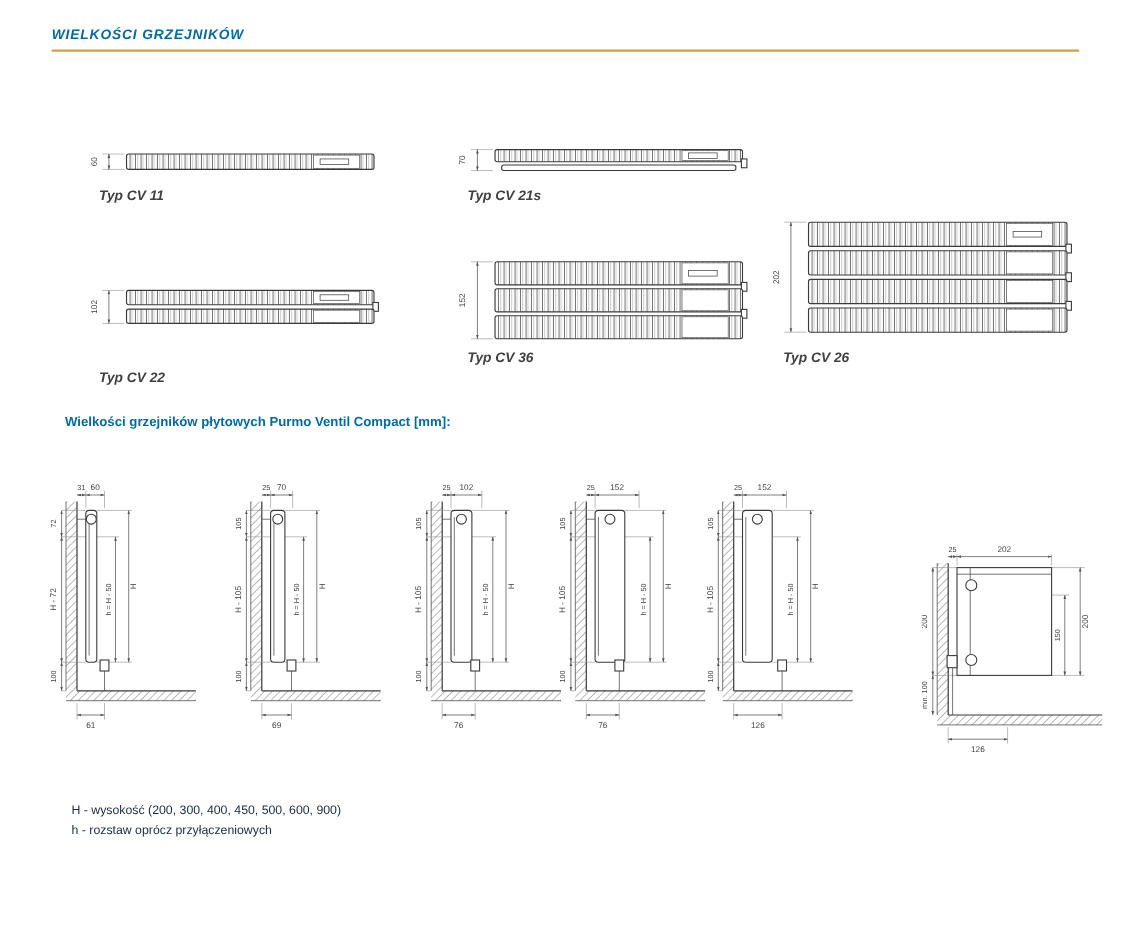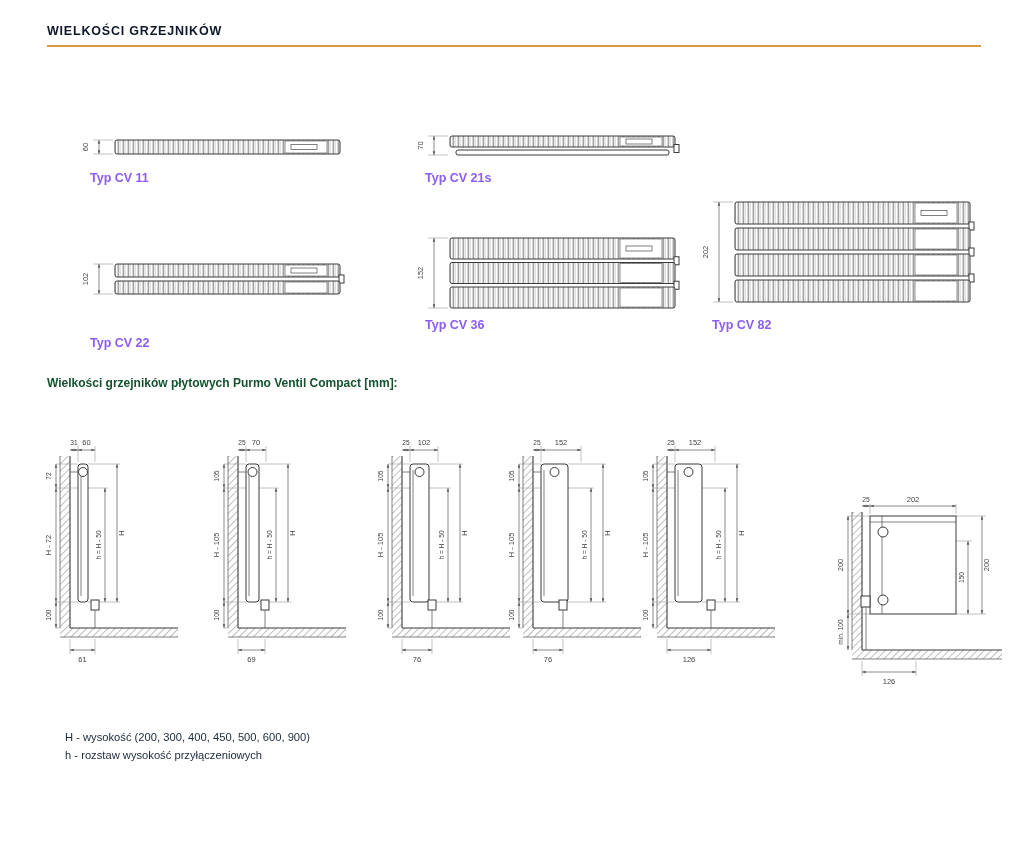--- a/index.html
+++ b/index.html
@@ -1,22 +1,22 @@
 <!DOCTYPE html>
 <html><head>
 <meta charset="utf-8">
 <style>
   html,body{margin:0;padding:0;}
   body{width:1027px;height:850px;background:#ffffff;font-family:"Liberation Sans",sans-serif;position:relative;overflow:hidden;}
   .page{position:absolute;inset:0;}
   .title{position:absolute;left:47px;top:24px;font-size:12.5px;font-weight:bold;letter-spacing:.8px;}
   .rule{position:absolute;left:47px;top:45px;width:934px;height:2px;}
   .tv{position:absolute;}
-  .tv-label{position:absolute;font-size:12.5px;font-weight:bold;color:#8b5cf6;}
-  .heading{position:absolute;left:47px;top:376px;font-size:12px;font-weight:bold;color:#14532d;}
+  .tv-label{position:absolute;font-size:12.5px;font-weight:bold;color:#404040;font-style:italic;}
+  .heading{position:absolute;left:59px;top:376px;font-size:12px;font-weight:bold;color:#0369a1;}
   .sv{position:absolute;}
   .legend{position:absolute;left:65px;top:728px;color:#1b2a3b;font-size:11.2px;line-height:18.4px;}
   .defs{position:absolute;width:0;height:0;overflow:hidden;}
   svg text{font-family:"Liberation Sans",sans-serif;}
   .dimtext{font-size:7.5px;fill:#3f3f3f;}
   .sm{font-size:6.6px;}
   .dim{stroke:#5a5a5a;stroke-width:.7;fill:none;}
   .ext{stroke:#8f8f8f;stroke-width:.55;fill:none;}
   .thin{stroke:#4a4a4a;stroke-width:.7;fill:none;}
   .draw2{stroke:#3a3a3a;stroke-width:1.1;fill:none;}
@@ -37,21 +37,21 @@
       <line x1="0" y1="0" x2="0" y2="5" stroke="#7d7d7d" stroke-width="1"></line>
     </pattern>
     <marker id="ar" viewBox="0 0 10 10" refX="9.5" refY="5" markerWidth="5.5" markerHeight="5.5" orient="auto-start-reverse">
       <path d="M0,1.8 L9.5,5 L0,8.2 z" fill="#555555"></path>
     </marker>
   </defs>
 </svg>
 
 <div class="page">
 
-  <div class="title" style="color: #0f172a;">WIELKOŚCI GRZEJNIKÓW</div>
+  <div class="title" style="color: #0369a1; font-style: italic;">WIELKOŚCI GRZEJNIKÓW</div>
   <div class="rule" style="background: rgb(216, 155, 61);"></div>
 
   <div class="tv" style="left:77px;top:132px"><svg width="275" height="30" viewBox="0 0 275 30">
         <line x1="16" y1="8" x2="36" y2="8" class="ext"></line>
         <line x1="16" y1="22" x2="36" y2="22" class="ext"></line>
         <line x1="22" y1="8" x2="22" y2="22" class="dim" marker-start="url(#ar)" marker-end="url(#ar)"></line>
         <text x="11" y="15" text-anchor="middle" class="dimtext" transform="rotate(-90 11 15)">60</text>
         <rect x="38" y="8" width="225" height="14" rx="2" class="panel" fill="url(#fins)"></rect>
         <rect x="208" y="9" width="42" height="12" class="plain"></rect>
         <rect x="214" y="12.5" width="26" height="5" class="thin" fill="#fff"></rect>
@@ -110,21 +110,21 @@
         <rect x="218" y="61" width="42" height="20" class="plain"></rect>
         <rect x="272" y="80" width="5" height="8" class="panel" fill="#fff"></rect>
         <rect x="38" y="86" width="235" height="22" rx="2" class="panel" fill="url(#fins)"></rect>
         <rect x="218" y="87" width="42" height="20" class="plain"></rect>
       </svg></div>
 
   <div class="tv-label" style="left:90px;top:171px">Typ CV 11</div>
   <div class="tv-label" style="left:425px;top:171px">Typ CV 21s</div>
   <div class="tv-label" style="left:90px;top:336px">Typ CV 22</div>
   <div class="tv-label" style="left:425px;top:318px">Typ CV 36</div>
-  <div class="tv-label" style="left:712px;top:318px">Typ CV 82</div>
+  <div class="tv-label" style="left:712px;top:318px">Typ CV 26</div>
 
   <div class="heading">Wielkości grzejników płytowych Purmo Ventil Compact [mm]:</div>
 
   <div class="sv" style="left:44px;top:430px"><svg width="150" height="240" viewBox="0 0 150 240">
         <rect x="16" y="26" width="10" height="172" fill="url(#hatch)"></rect>
         <line x1="16" y1="26" x2="16" y2="198" class="thin"></line>
         <line x1="26" y1="26" x2="26" y2="198" class="draw2"></line>
         <rect x="16" y="198" width="118" height="9" fill="url(#hatch)"></rect>
         <line x1="26" y1="198" x2="134" y2="198" class="draw2"></line>
         <line x1="16" y1="207" x2="134" y2="207" class="thin"></line>
@@ -361,16 +361,16 @@
         <text x="75" y="10" text-anchor="middle" class="dimtext">202</text>
         <text x="5" y="73" text-anchor="middle" class="dimtext" transform="rotate(-90 5 73)">200</text>
         <text x="5" y="140" text-anchor="middle" class="dimtext sm" transform="rotate(-90 5 140)">min. 100</text>
         <text x="126" y="85.5" text-anchor="middle" class="dimtext sm" transform="rotate(-90 126 85.5)">150</text>
         <text x="151" y="73" text-anchor="middle" class="dimtext" transform="rotate(-90 151 73)">200</text>
         <text x="51" y="192" text-anchor="middle" class="dimtext">126</text>
       </svg></div>
 
   <div class="legend">
     <div>H - wysokość (200, 300, 400, 450, 500, 600, 900)</div>
-    <div>h - rozstaw wysokość przyłączeniowych</div>
+    <div>h - rozstaw oprócz przyłączeniowych</div>
   </div>
 
 </div>
 
 </body></html>

